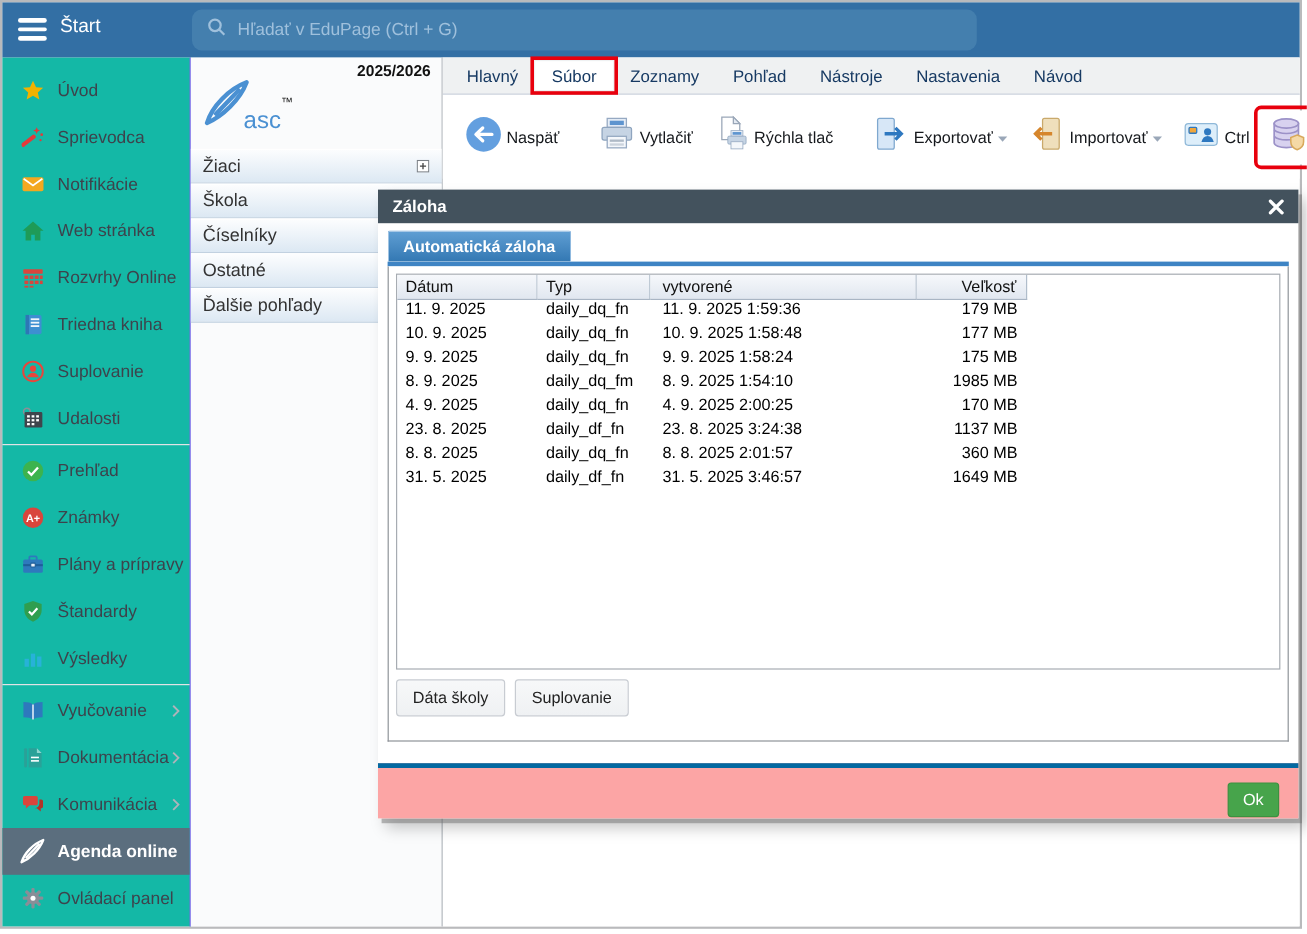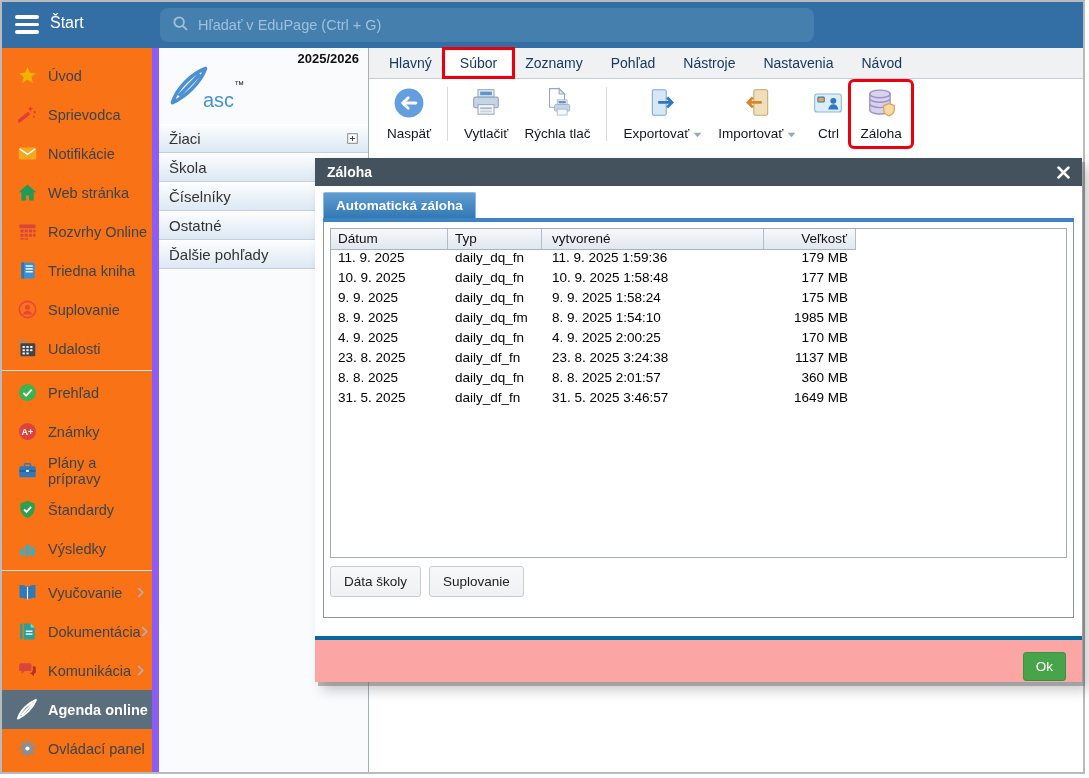--- a/index.html
+++ b/index.html
@@ -12,22 +12,22 @@
   .hamburger { position:absolute; left:13px; top:13px; width:24px; height:20px; cursor:pointer; }
   .hamburger i { display:block; height:3.6px; background:#fff; border-radius:2px; margin-bottom:4px; }
   .start-label { position:absolute; left:48px; top:12px; color:#fff; font-size:16px; font-weight:500; }
   .searchbox { position:absolute; left:158px; top:6px; width:654px; height:34px; border-radius:8px;
                background:var(--topbar-search-bg); display:flex; align-items:center; padding:0 12px; }
   .searchbox input { flex:1; background:transparent; border:none; outline:none; color:#d7e6f3;
                      font-size:14.5px; margin-left:9px; font-family:inherit; }
   .searchbox input::placeholder { color:#9fc0dc; opacity:1; }
 
   
-  .sidebar { position:absolute; left:0; top:46px; bottom:0; width:157px; background:#f97316;
-             border-right:7px solid #8b5cf6; padding-top:8px; }
+  .sidebar { position:absolute; left:0; top:46px; bottom:0; width:157px; background:#14b8a6;
+             border-right:1px solid #8b5cf6; padding-top:8px; }
   .sb-item { display:flex; align-items:center; height:39px; padding-left:13px; cursor:pointer;
              color:#3d434c; font-size:14.5px; }
   .sb-item .icon { width:24px; display:flex; justify-content:center; margin-right:9px; flex:none; }
   .sb-item .chev { margin-left:auto; margin-right:8px; display:flex; }
   .sb-item.selected { background:var(--selected-sidebar-bg); color:#fff; font-weight:bold; }
   .sb-divider { height:1px; background:#e1e3e6; margin:2px 0; }
 
   
   .panel2 { position:absolute; left:157px; top:46px; bottom:0; width:210px; background:#fafbfc;
             border-right:1px solid #a9aeb5; }
@@ -41,21 +41,21 @@
              font-size:15px; color:#333; background:linear-gradient(#fcfdfe,#dce8f3);
              border-top:1px solid #fff; border-bottom:1px solid #c2d1e0; }
   .p2-item .expand { margin-left:auto; display:flex; }
 
   
   .main { position:absolute; left:367px; top:46px; right:0; bottom:0; background:#fff; }
   .menubar { height:31px; background:#eff1f2; border-bottom:1px solid #c6ceda; display:flex;
              align-items:center; padding-left:6px; }
   .menu-item { padding:4px 14px; font-size:14px; color:#173a63; cursor:pointer; }
   .toolbar { height:70px; display:flex; align-items:center; padding-left:10px; background:#fff; }
-  .tb-btn { display:flex; flex-direction:column; align-items:center; gap:3px; padding:4px 8px;
+  .tb-btn { display:flex; align-items:center; gap:3px; padding:4px 8px;
             cursor:pointer; border-radius:2px; }
   .tb-btn .lbl { font-size:13.5px; color:#15181c; white-space:nowrap; display:flex; align-items:center; gap:4px; }
   .tb-sep { width:1px; height:54px; background:#d8dbdf; margin:0 8px; }
   .hl-red { outline:3px solid var(--annotation-red); outline-offset:1px; background:#fff; }
 
   
   .dialog { position:absolute; left:313px; top:156px; width:767px; height:524px; background:#fff;
             box-shadow:3px 4px 0 0 rgba(115,115,115,.5), 7px 8px 12px rgba(0,0,0,.22); }
   .dlg-title { position:absolute; left:0; top:0; right:0; height:28px; background:var(--modal-titlebar);
                color:#fff; font-size:14px; font-weight:bold; display:flex; align-items:center; padding:0 12px; }

